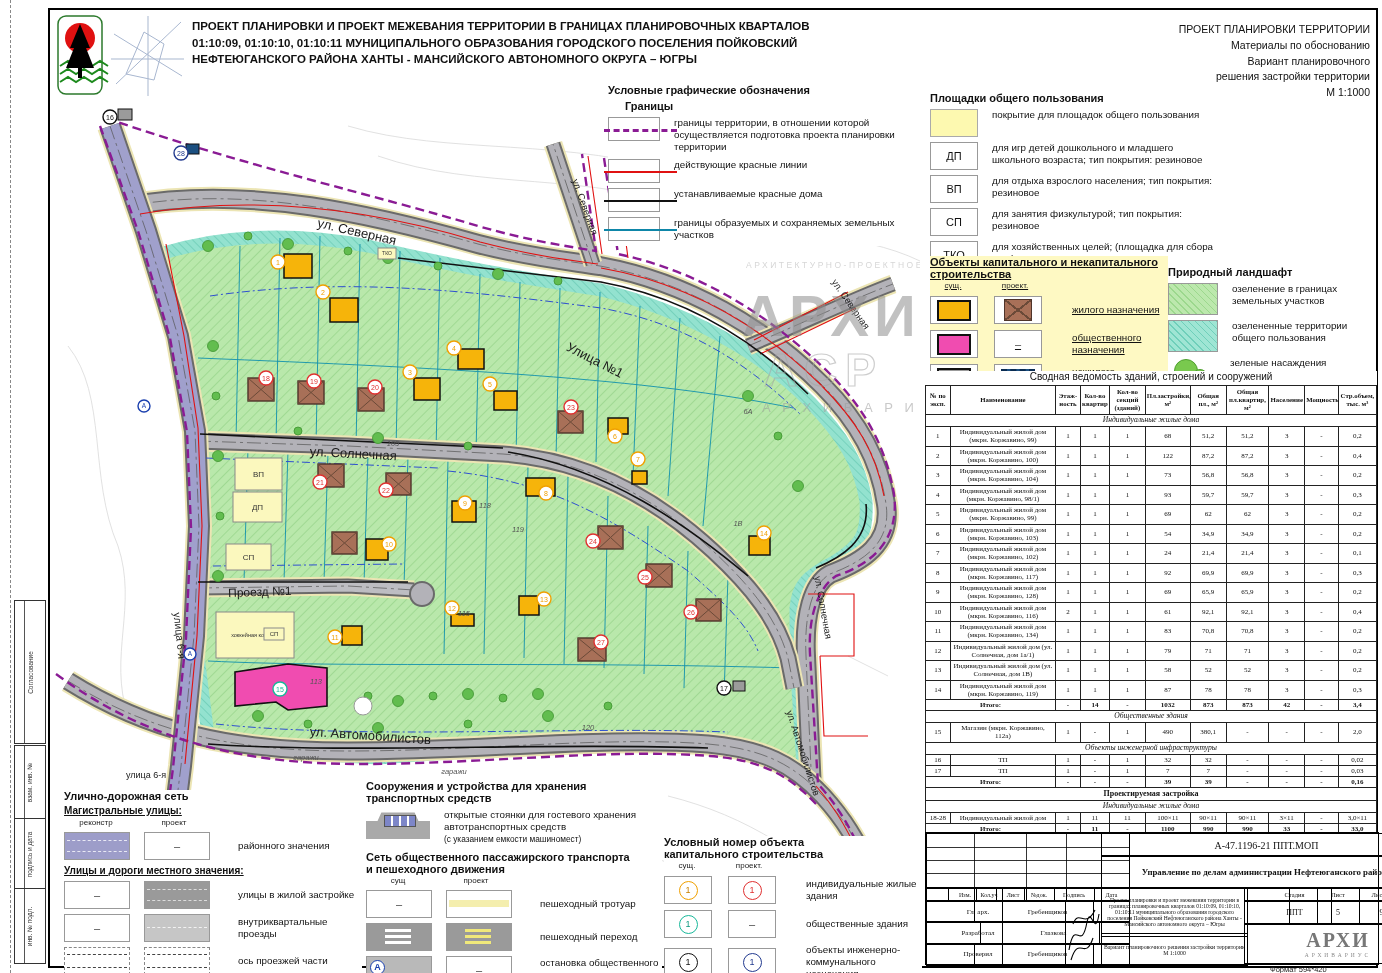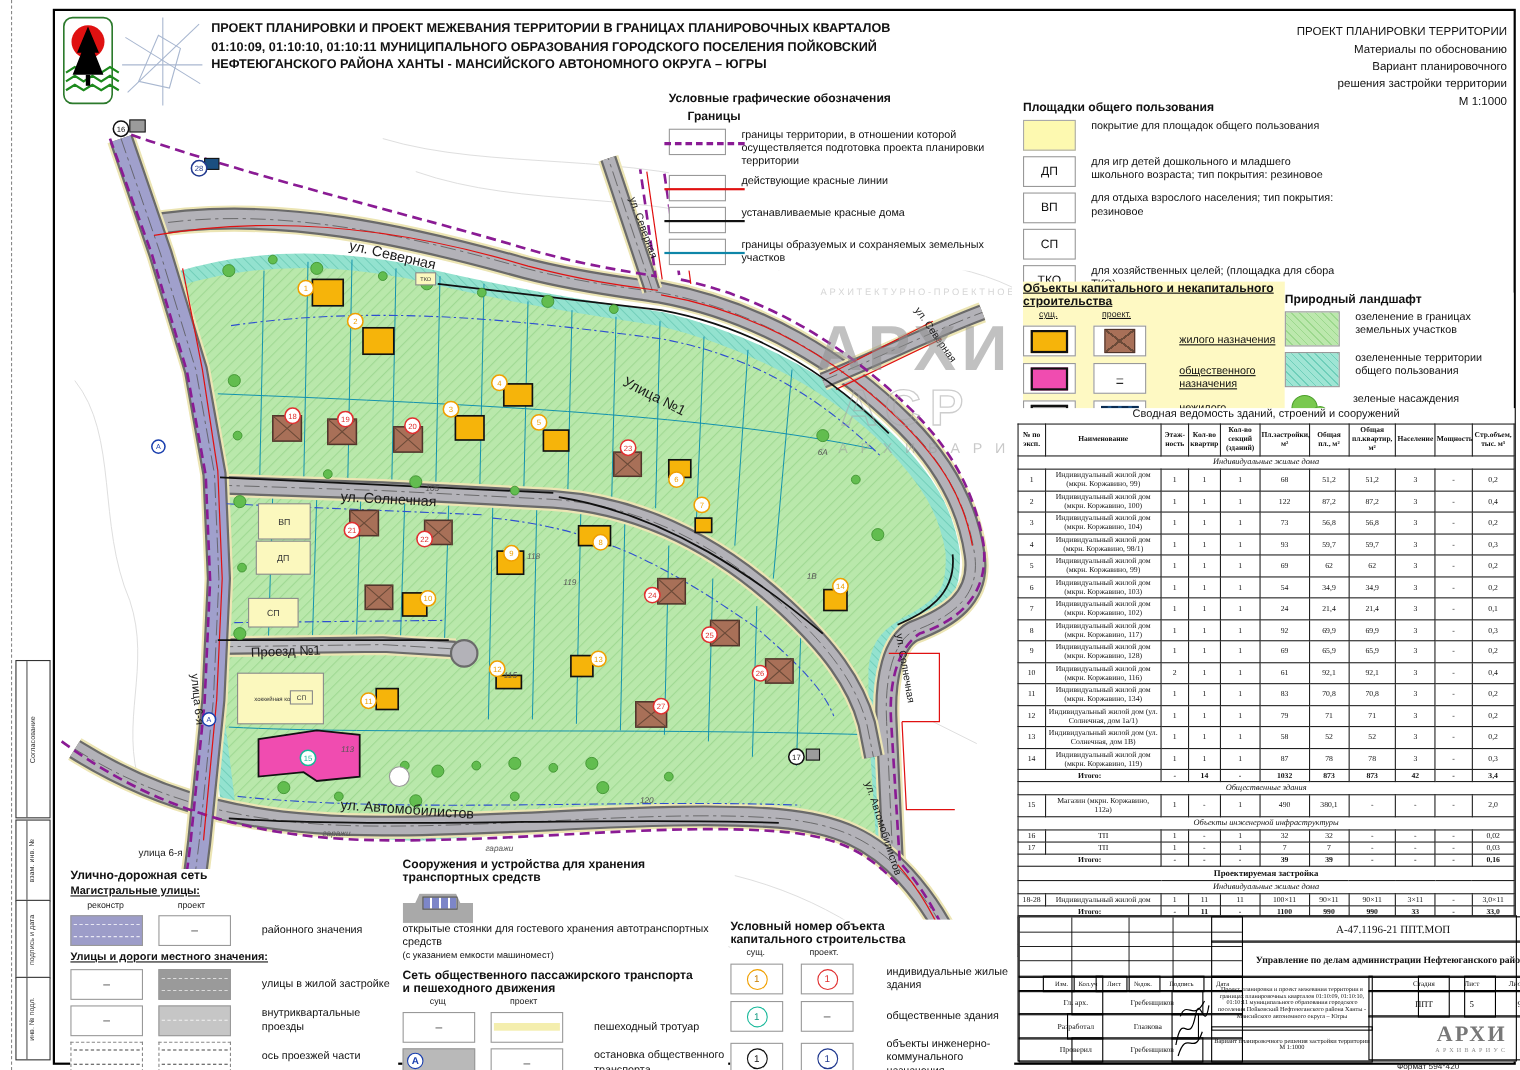--- a/index.html
+++ b/index.html
@@ -574,20 +574,21 @@
         <div class="leg-item">
           <div class="swp ">ДП</div>
           <div class="leg-label">для игр детей дошкольного и младшего школьного возраста; тип покрытия: резиновое</div>
         </div>
         <div class="leg-item">
           <div class="swp ">ВП</div>
           <div class="leg-label">для отдыха взрослого населения; тип покрытия: резиновое</div>
         </div>
         <div class="leg-item">
           <div class="swp ">СП</div>
+          <div class="leg-label">для занятия физкультурой; тип покрытия: резиновое</div>
         </div>
         <div class="leg-item">
           <div class="swp ">ТКО</div>
           <div class="leg-label">для хозяйственных целей; (площадка для сбора ТКО)</div>
         </div>
       </div>
 </div>
 
 <div class="abs" style="left:930px;top:256px;width:238px;background:#fef9c3;text-decoration:underline;">
   <div class="leg-h">Объекты капитального и некапитального строительства</div>
@@ -1031,40 +1032,45 @@
         <div class="rrow">
           <div class="rcell axis dashbox"></div>
           <div class="rcell axis dashbox"></div>
           <div class="leg-label">ось проезжей части</div>
         </div>
       </div>
 </div>
 
 <div class="abs bleg" style="left:366px;top:780px;width:296px;">
   <div class="h1">Сооружения и устройства для хранения транспортных средств</div>
-  <div class="rrow" style="align-items:flex-start;flex-direction:column;">
+  <div class="rrow" style="align-items:flex-start;">
     <div class="parking-ic"></div>
     <div class="leg-label" style="margin-left:0;">
       <span>открытые стоянки для гостевого хранения автотранспортных средств</span><br>
       <span style="font-size:8.3px;">(с указанием емкости машиномест)</span>
     </div>
   </div>
   <div class="h1" style="margin-top:2px;">Сеть общественного пассажирского транспорта</div>
   <div class="h1">и пешеходного движения</div>
   <div style="display:flex;margin-top:1px;">
     <div class="colcap" style="width:64px;">сущ</div>
     <div class="colcap" style="width:64px;margin-left:14px;">проект</div>
   </div>
   <div id="transit-list">
         <div class="rrow">
           <div class="rcell ">
             <span class="dash-sym">–</span>
           </div>
           <div class="rcell sidewalk"></div>
           <div class="leg-label">пешеходный тротуар</div>
+        </div>
+        <div class="rrow">
+          <div class="rcell cross-w"></div>
+          <div class="rcell cross-y"></div>
+          <div class="leg-label">пешеходный переход</div>
         </div>
         <div class="rrow">
           <div class="rcell busstop"></div>
           <div class="rcell ">
             <span class="dash-sym">–</span>
           </div>
           <div class="leg-label">остановка общественного транспорта</div>
         </div>
       </div>
 </div>
@@ -1123,21 +1129,21 @@
         <div class="cell" style="left: 48px; top: 54px; width: 22px; height: 13px; font-size: 6px;">Лист</div>
         <div class="cell" style="left: 70px; top: 54px; width: 30px; height: 13px; font-size: 6px;">№док.</div>
         <div class="cell" style="left: 100px; top: 54px; width: 40px; height: 13px; font-size: 6px;">Подпись</div>
         <div class="cell" style="left: 140px; top: 54px; width: 35px; height: 13px; font-size: 6px;">Дата</div>
       </div>
   <div id="roles">
         <div class="cell" style="left: 0px; top: 67px; width: 48px; height: 21.3px; font-size: 7px;">Гл. арх.</div>
         <div class="cell" style="left: 48px; top: 67px; width: 91px; height: 21.3px; font-size: 7px;">Гребенщиков</div>
         <div class="cell" style="left: 139px; top: 67px; width: 36px; height: 21.3px;"></div>
         <div class="cell" style="left: 0px; top: 88.3px; width: 48px; height: 21.3px; font-size: 7px;">Разработал</div>
-        <div class="cell" style="left: 44px; top: 88.3px; width: 91px; height: 21.3px; font-size: 7px;">Глазкова</div>
+        <div class="cell" style="left: 54px; top: 88.3px; width: 91px; height: 21.3px; font-size: 7px;">Глазкова</div>
         <div class="cell" style="left: 139px; top: 88.3px; width: 36px; height: 21.3px;"></div>
         <div class="cell" style="left: 0px; top: 109.6px; width: 48px; height: 21.3px; font-size: 7px;">Проверил</div>
         <div class="cell" style="left: 48px; top: 109.6px; width: 91px; height: 21.3px; font-size: 7px;">Гребенщиков</div>
         <div class="cell" style="left: 139px; top: 109.6px; width: 36px; height: 21.3px;"></div>
       </div>
   <svg class="abs" style="left:139px;top:67px;" width="36" height="64">
     <path d="M4,50 C10,16 16,54 22,22 C26,4 30,40 34,14 M6,60 C14,34 20,62 28,38 M8,24 C14,8 20,30 30,10" stroke="#000" stroke-width="1.1" fill="none"></path>
   </svg>
   <div class="cell" style="left:175px;top:0;width:275px;height:22px;font-size:10px;">А-47.1196-21 ППТ.МОП</div>
   <div class="cell" style="left:175px;top:22px;width:275px;height:32px;font-size:8.8px;font-weight:bold;">Управление по делам администрации Нефтеюганского района</div>

